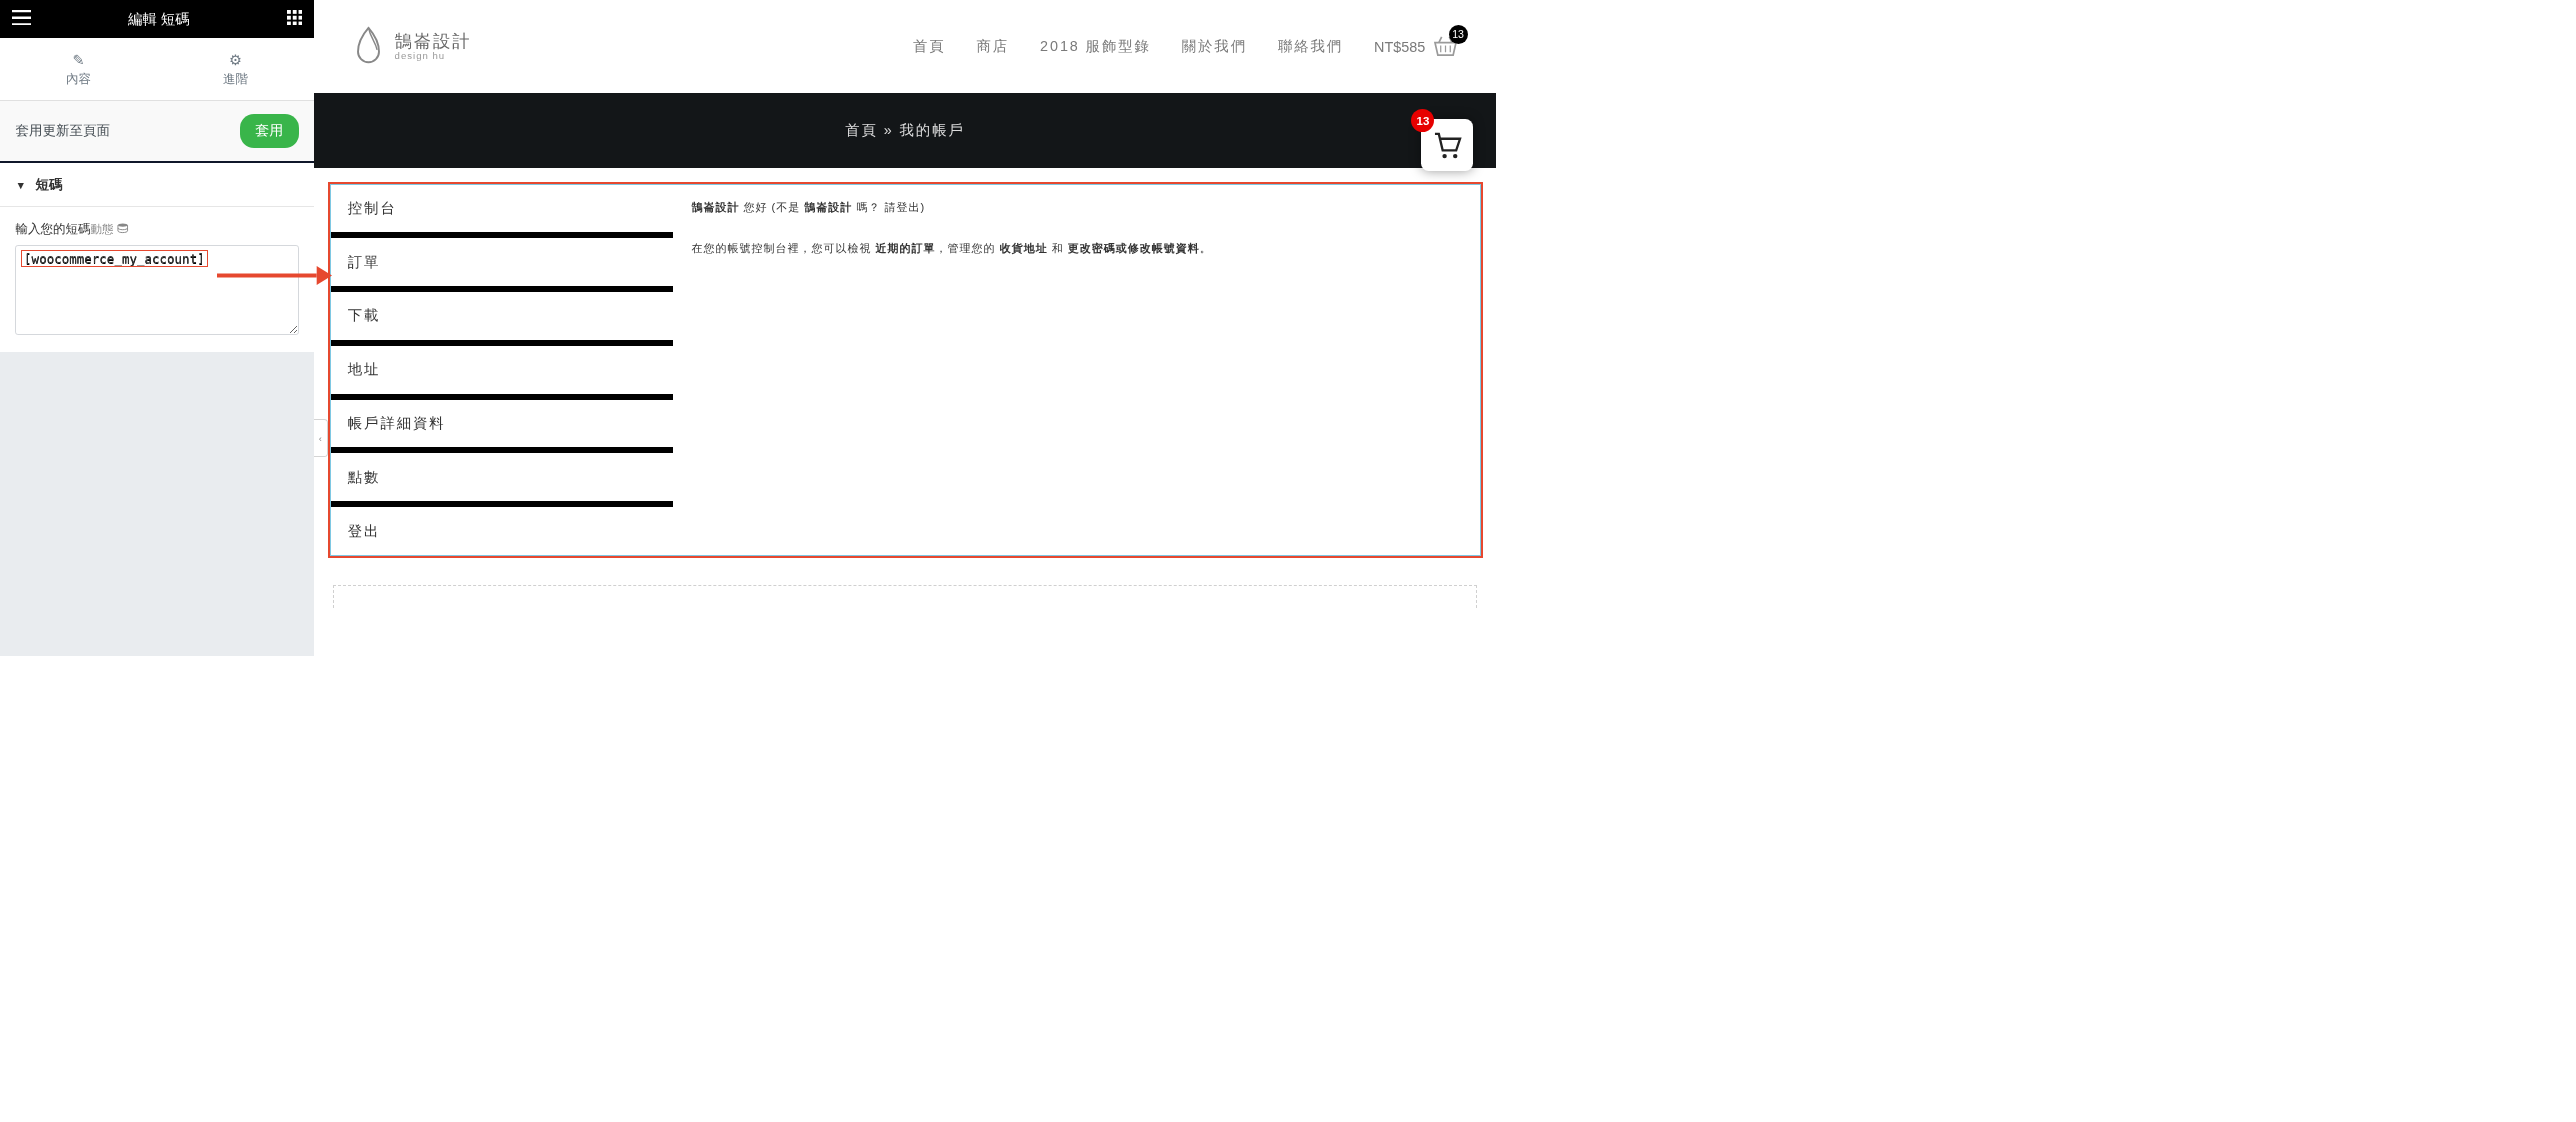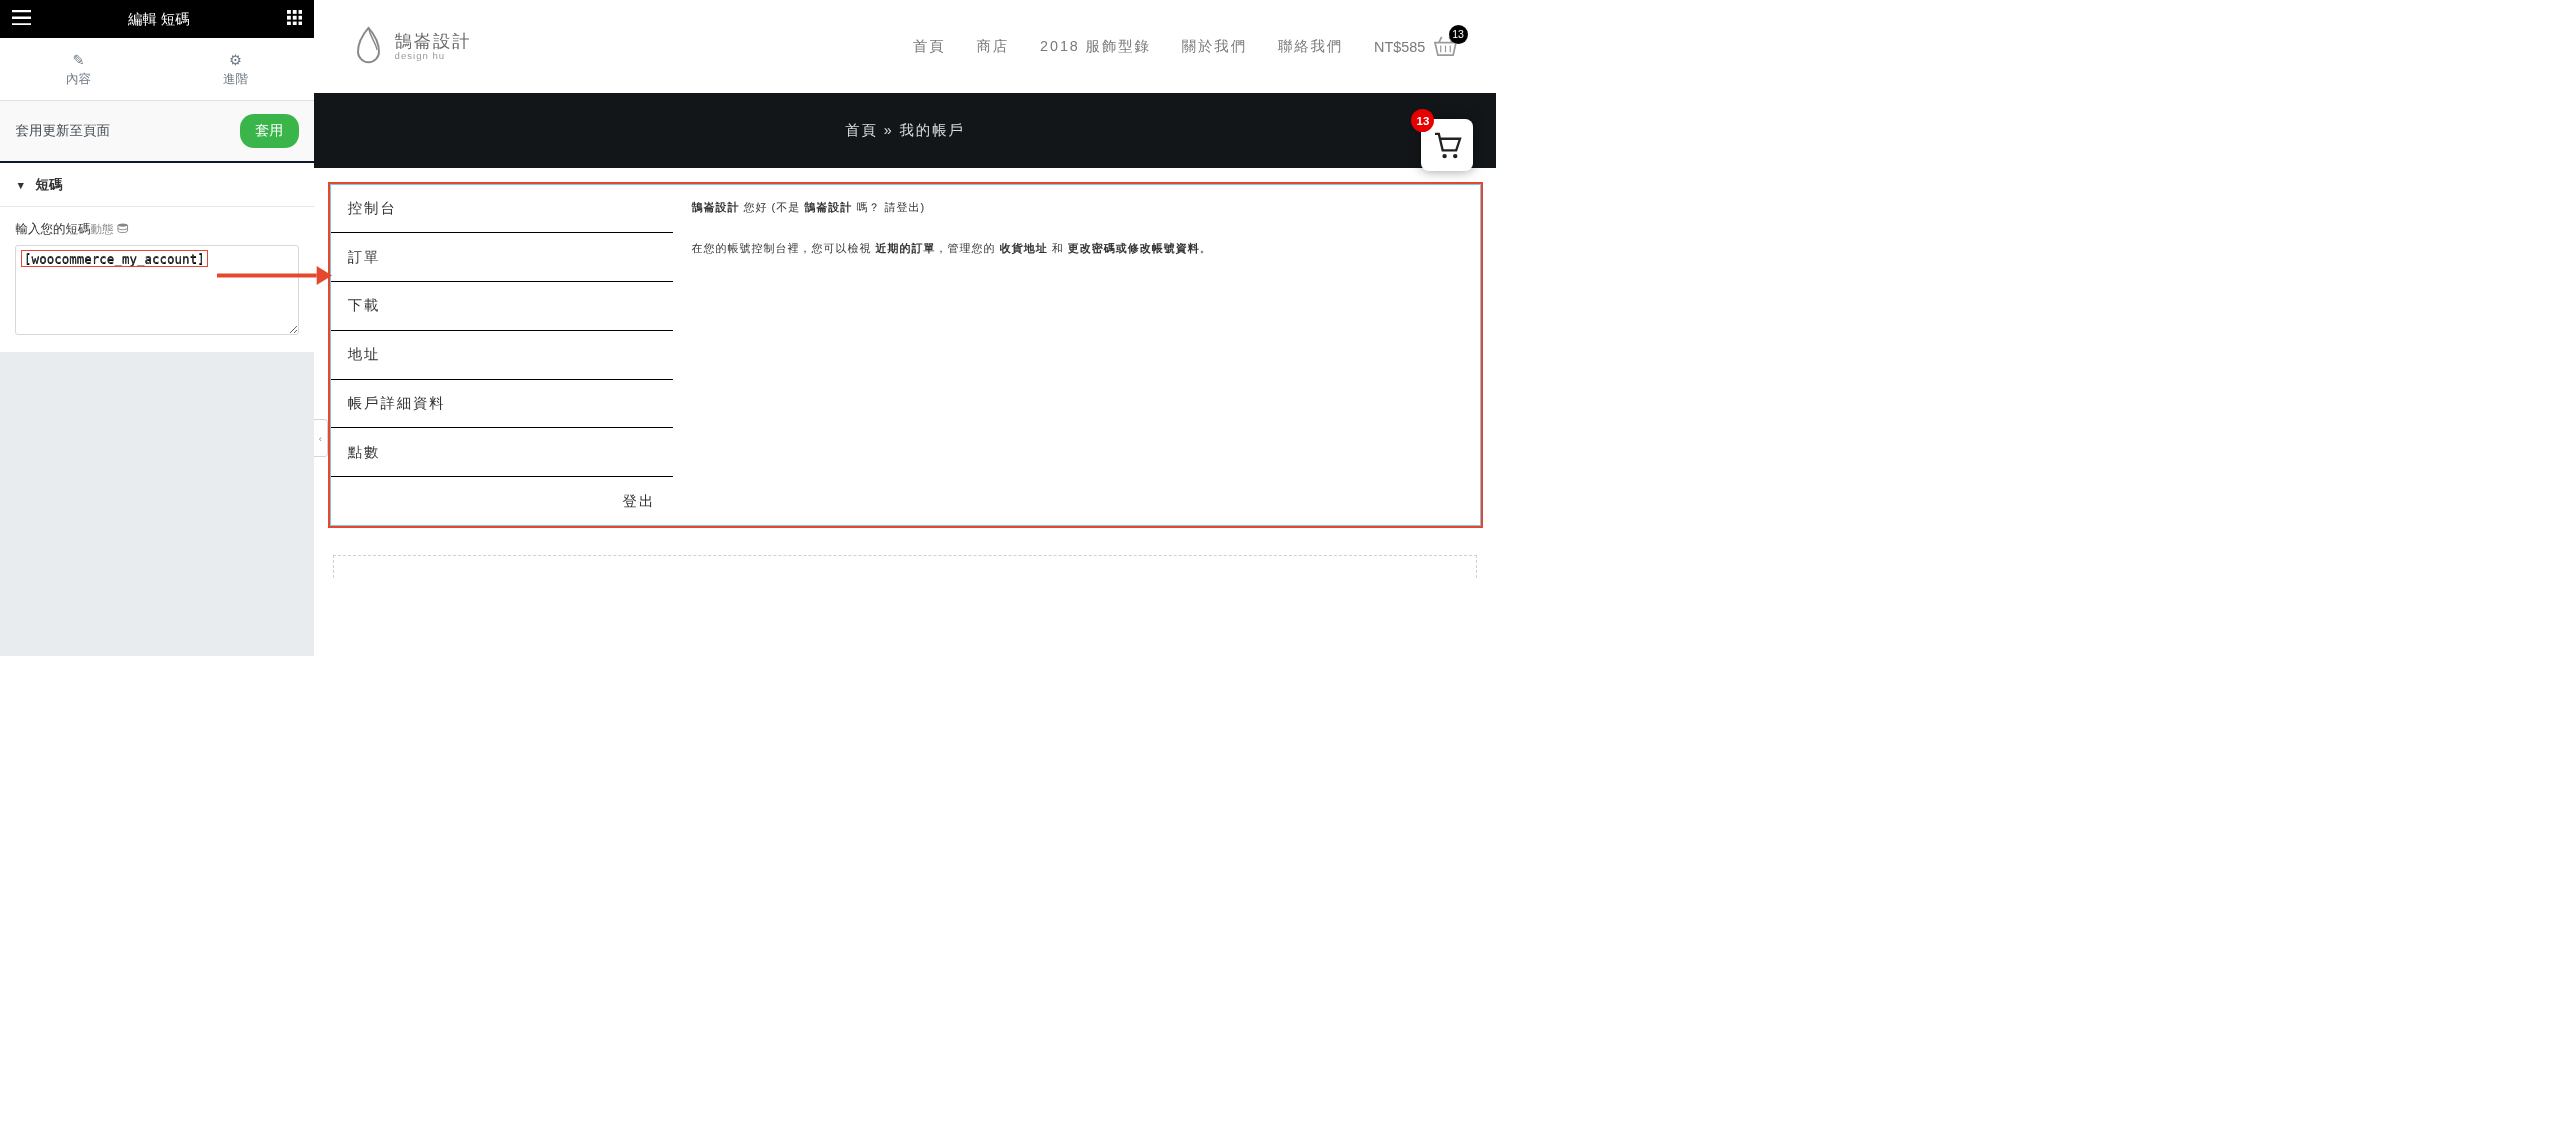--- a/index.html
+++ b/index.html
@@ -53,22 +53,22 @@
 
 .floating-cart { position: absolute; top: 119px; right: 23px; width: 52px; height: 52px; background: #fff; border-radius: 7.7px; box-shadow: 0 0 11.5px rgba(0,0,0,0.4); display: flex; align-items: center; justify-content: center; cursor: pointer; z-index: 5; }
 .floating-badge { position: absolute; top: -9.6px; left: -9.6px; background: #e60000; color: #fff; border-radius: 50%; width: 23px; height: 23px; font-size: 11.5px; display: flex; align-items: center; justify-content: center; font-weight: 600; }
 
 .content-outer { padding: 13.5px 13.5px 9.6px; }
 .content-highlight { border: 2.9px solid #e6482f; padding: 0; }
 .content-inner { border: 1px solid #7ec8e3; min-height: 342px; display: flex; align-items: flex-start; padding: 0; }
 
 .acct-nav { width: 342px; }
 .acct-nav ul { list-style: none; }
-.acct-nav li { padding: 14.4px 17.3px; border-bottom: 1px solid #000000; font-size: 14.4px; color: #333; letter-spacing: 1.9px; cursor: pointer; }
-.acct-nav li:last-child { border-bottom: none; text-align: right; }
+.acct-nav li { padding: 14.4px 17.3px; border-bottom: 6px solid #000000; font-size: 14.4px; color: #333; letter-spacing: 1.9px; cursor: pointer; }
+.acct-nav li:last-child { border-bottom: none; }
 
 .acct-body { flex: 1; padding: 13.5px 19px; font-size: 11px; color: #333; line-height: 1.8; letter-spacing: 1px; }
 .acct-body p { margin-bottom: 21px; }
 .acct-body strong { font-weight: 700; }
 .acct-body a { color: #333; cursor: pointer; }
 
 .arrow-anno { position: absolute; top: 264px; left: 217px; width: 115px; height: 23px; z-index: 20; pointer-events: none; }
 .arrow-anno svg { width: 100%; height: 100%; }
 
 .collapse-tab { position: absolute; left: 314px; top: 419px; width: 13.5px; height: 38px; background: #fff; border: 1px solid #d4d4d4; border-left: none; border-radius: 0 3.8px 3.8px 0; display: flex; align-items: center; justify-content: center; font-size: 9.6px; color: #888; cursor: pointer; z-index: 30; }

